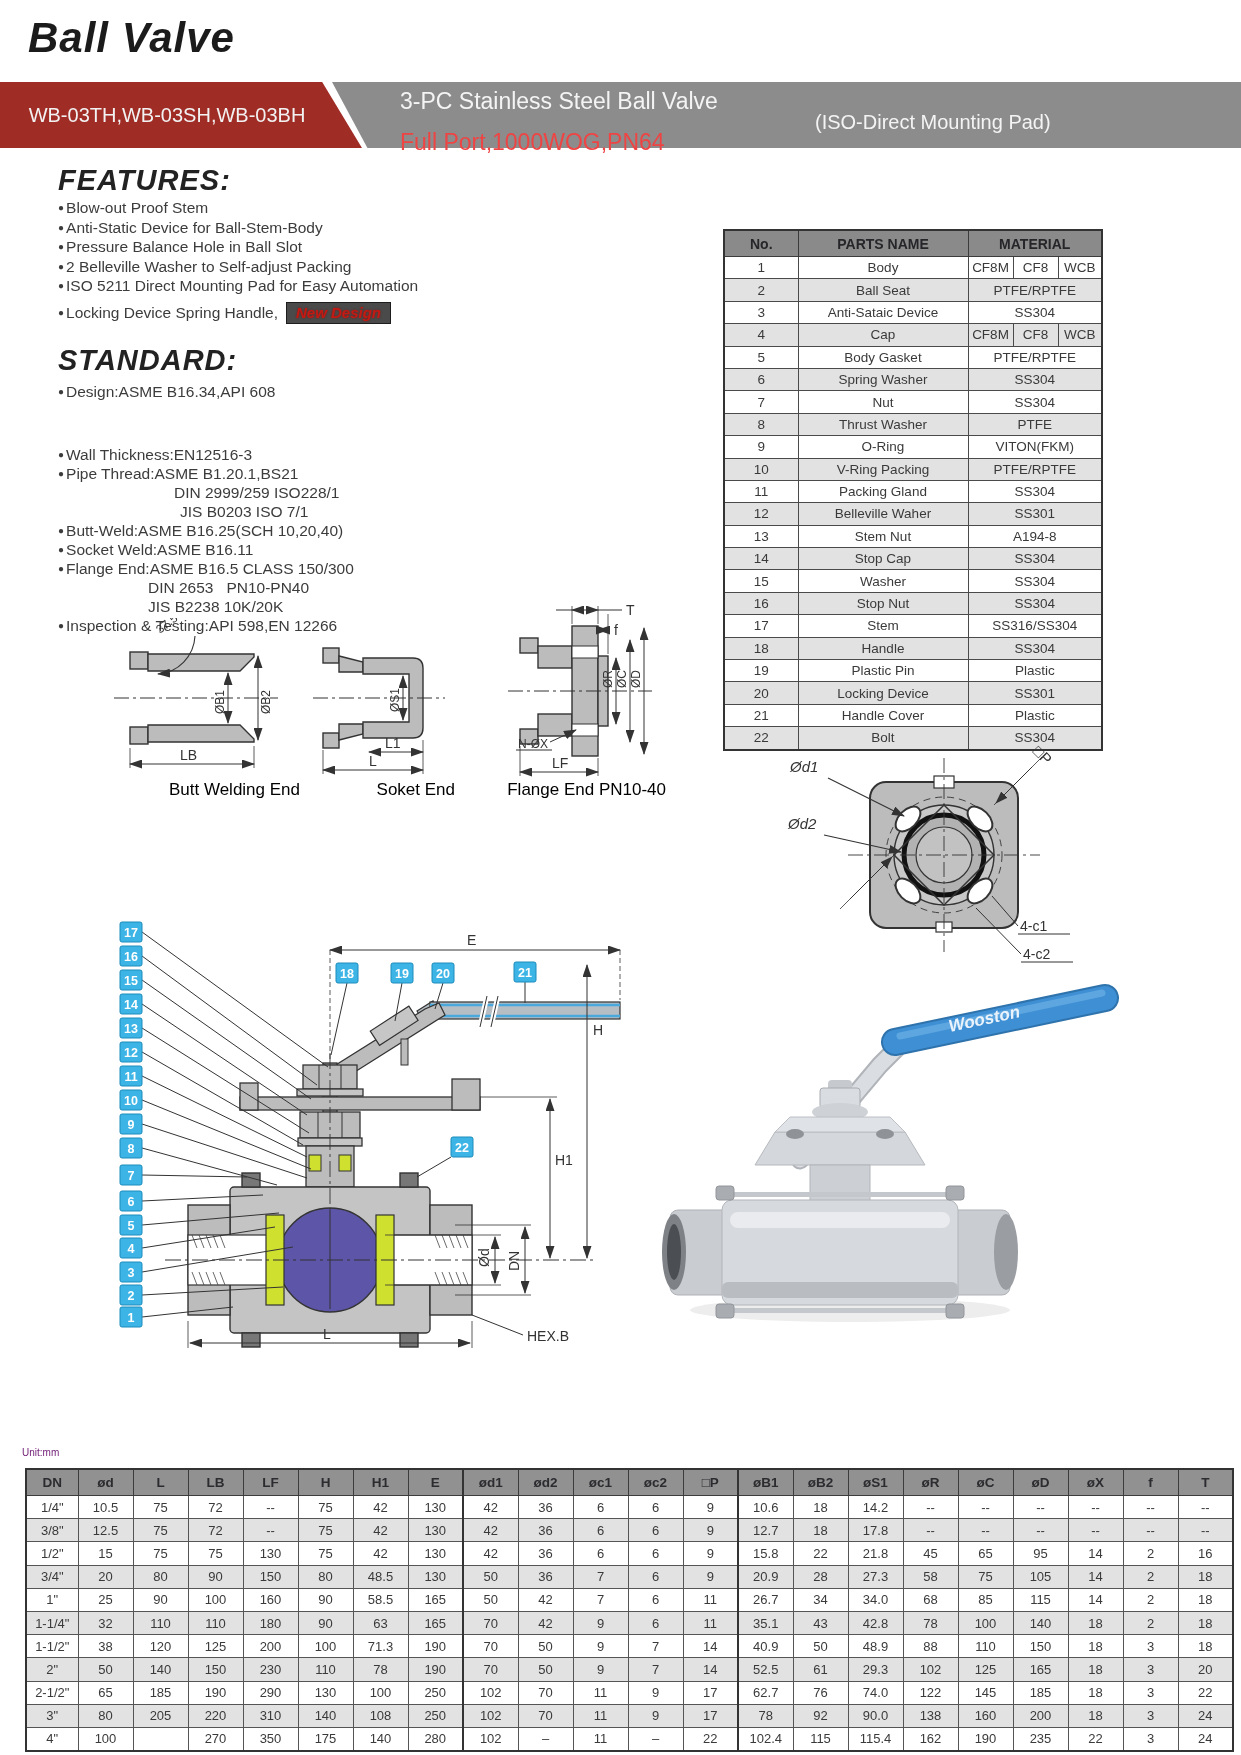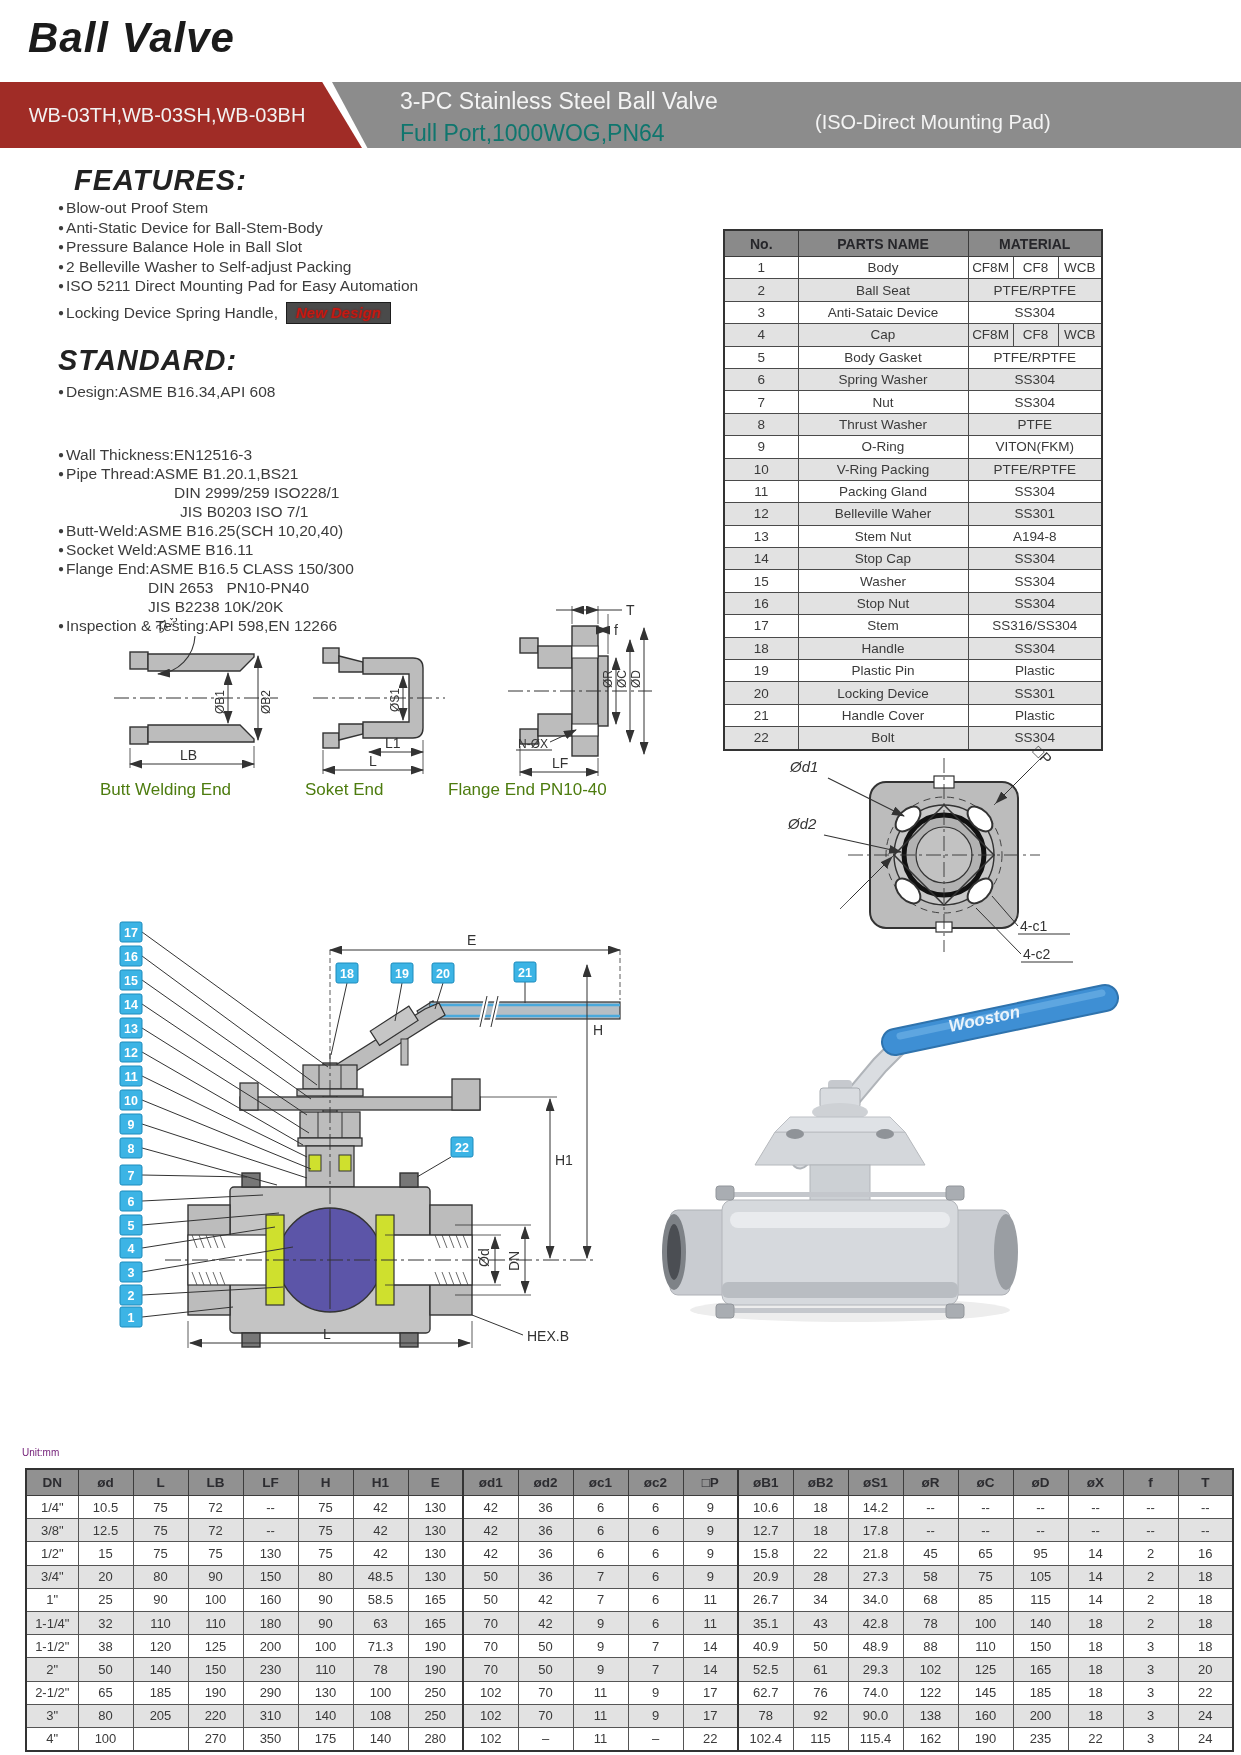--- a/index.html
+++ b/index.html
@@ -5,41 +5,41 @@
   html,body{margin:0;padding:0;background:#fff;}
   .page{position:relative;width:1241px;height:1755px;background:#fff;overflow:hidden;
         font-family:"Liberation Sans",sans-serif;color:#3c3c3c;}
   .abs{position:absolute;}
   
   .title{left:28px;top:14px;font-size:42px;font-style:italic;font-weight:bold;color:#1b1b1b;letter-spacing:1px;}
   .banner-red{left:0;top:82px;width:362px;height:66px;clip-path:polygon(0 0,89% 0,100% 100%,0 100%);}
   .banner-gray{left:332px;top:82px;width:909px;height:66px;clip-path:polygon(0 0,100% 0,100% 100%,3.9% 100%);}
   .banner-model{left:12px;top:104px;width:310px;text-align:center;font-size:20px;color:#f2f2f2;}
   .banner-l1{left:400px;top:88px;font-size:23px;color:#f4f4f4;}
-  .banner-l2{left:400px;top:120px;font-size:23px;color:#0f766e;}
+  .banner-l2{left:400px;top:129px;font-size:23px;color:#ef4444;}
   .banner-note{left:815px;top:111px;font-size:20px;color:#f4f4f4;}
   
   .h-italic{font-size:29px;font-style:italic;font-weight:bold;color:#222;letter-spacing:1px;}
   .feat-list{left:58px;top:198px;width:400px;font-size:15.5px;line-height:19.5px;}
   .feat-row{white-space:pre;}
   .feat-row.gap{margin-top:6px;}
   .bullet{font-size:10px;vertical-align:2px;margin-right:2px;}
   .badge-newdesign{display:inline-block;margin-left:8px;background:#4a4a4a;border:1px solid #1d1d1d;
      color:#c41a14;font-weight:bold;font-style:italic;font-size:15px;padding:0 9px 1px 9px;
      text-shadow:0 0 2px #7e1410;}
   .std-list{left:58px;top:382px;width:420px;font-size:15.5px;line-height:19px;}
   .std-row{white-space:pre;}
   
   .parts{left:723px;top:193px;border-collapse:collapse;table-layout:fixed;width:378px;font-size:13.5px;margin-top:36px;}
   .parts th{background:#8a8a8a;color:#26262a;border:1px solid #3c3c3c;height:23px;font-size:14px;}
   .parts td{border:1px solid #4a4a4a;height:21.4px;text-align:center;padding:0;color:#3a3a3a;}
   .parts tr.alt td{background:#e2e2e2;}
   .parts{border:2px solid #333;}
   
-  .cap{font-size:17px;color:#4d7c0f;text-align:left;}
+  .cap{font-size:17px;color:#000000;text-align:right;}
   
   .unit{left:22px;top:1447px;font-size:10px;color:#701a75;}
   .dimtab{left:25px;top:1468px;border-collapse:collapse;table-layout:fixed;width:1208px;font-size:13px;border:2px solid #333;}
   .dimtab th{background:#919191;color:#2c2c30;border:1px solid #3c3c3c;height:23px;font-size:13.5px;font-weight:bold;}
   .dimtab td{border:1px solid #555;height:22.2px;text-align:center;color:#3a3a3a;padding:0;}
   .dimtab tr.alt td{background:#e2e2e2;}
   .dimtab .thick{border-left:2px solid #333;}
   svg text{font-family:"Liberation Sans",sans-serif;}
   .dimlabel{fill:#333;font-size:14px;}
   .drawlabel{fill:#333;font-size:12px;}
@@ -59,21 +59,21 @@
 
   <div class="abs title">Ball Valve</div>
 
   <div class="abs banner-red" style="background: rgb(160, 44, 38);"></div>
   <div class="abs banner-gray" style="background: rgb(140, 140, 140);"></div>
   <div class="abs banner-model">WB-03TH,WB-03SH,WB-03BH</div>
   <div class="abs banner-l1">3-PC Stainless Steel Ball Valve</div>
   <div class="abs banner-l2">Full Port,1000WOG,PN64</div>
   <div class="abs banner-note">(ISO-Direct Mounting Pad)</div>
 
-  <div class="abs h-italic" style="left:74px;top:164px;text-align:right;">FEATURES:</div>
+  <div class="abs h-italic" style="left:58px;top:164px;text-align:right;">FEATURES:</div>
   <div class="abs feat-list" id="feat-list">
       <div class="feat-row"><span class="bullet">●</span><span>Blow-out Proof Stem</span></div>
       <div class="feat-row"><span class="bullet">●</span><span>Anti-Static Device for Ball-Stem-Body</span></div>
       <div class="feat-row"><span class="bullet">●</span><span>Pressure Balance Hole in Ball Slot</span></div>
       <div class="feat-row"><span class="bullet">●</span><span>2 Belleville Washer to Self-adjust Packing</span></div>
       <div class="feat-row"><span class="bullet">●</span><span>ISO 5211 Direct Mounting Pad for Easy Automation</span></div>
       <div class="feat-row gap"><span class="bullet">●</span><span>Locking Device Spring Handle,</span><span class="badge-newdesign">New Design</span></div>
     </div>
 
   <div class="abs h-italic" style="left:58px;top:344px;">STANDARD:</div>

